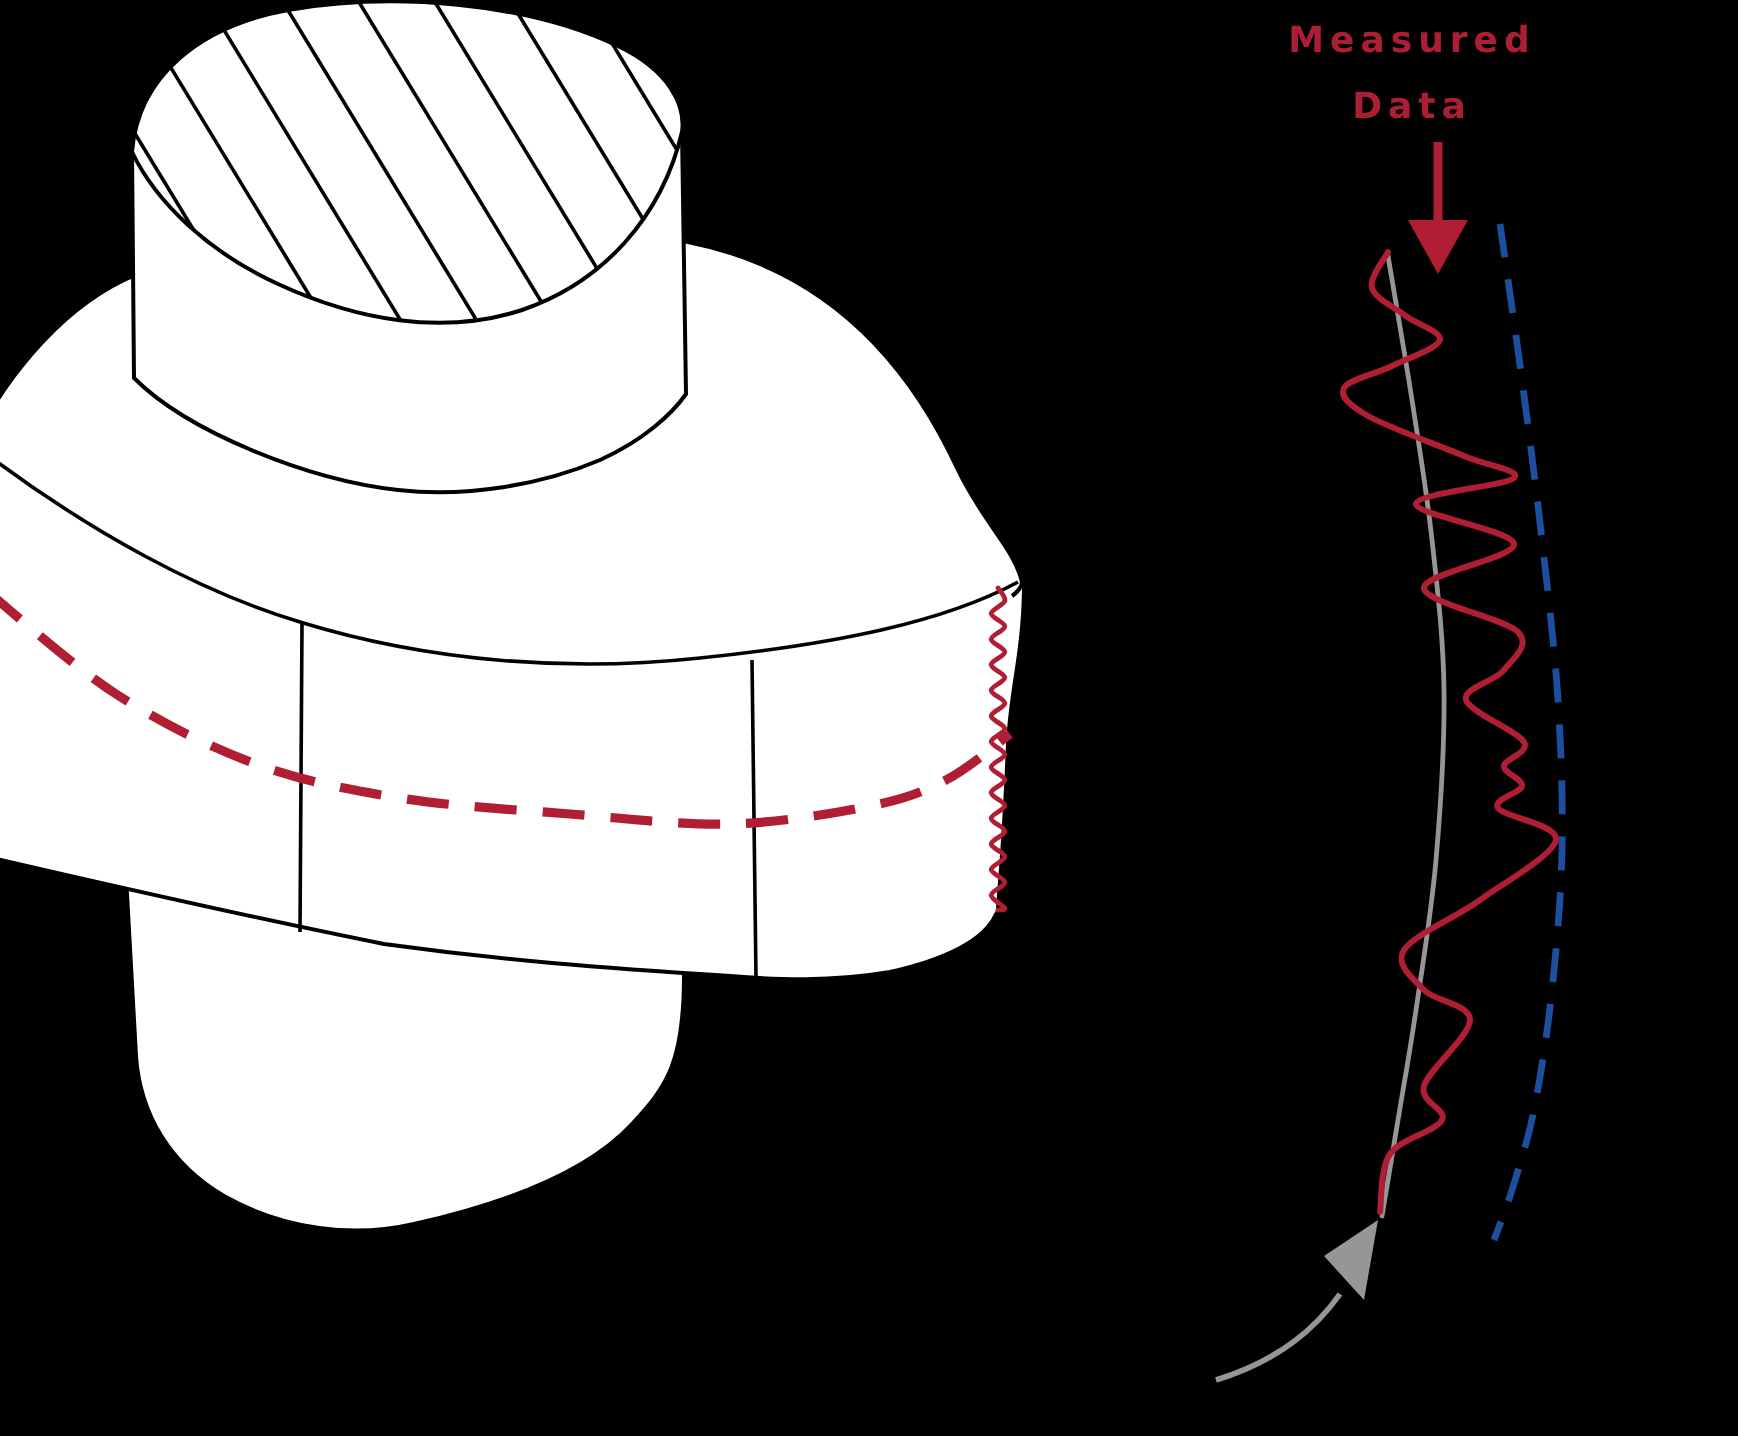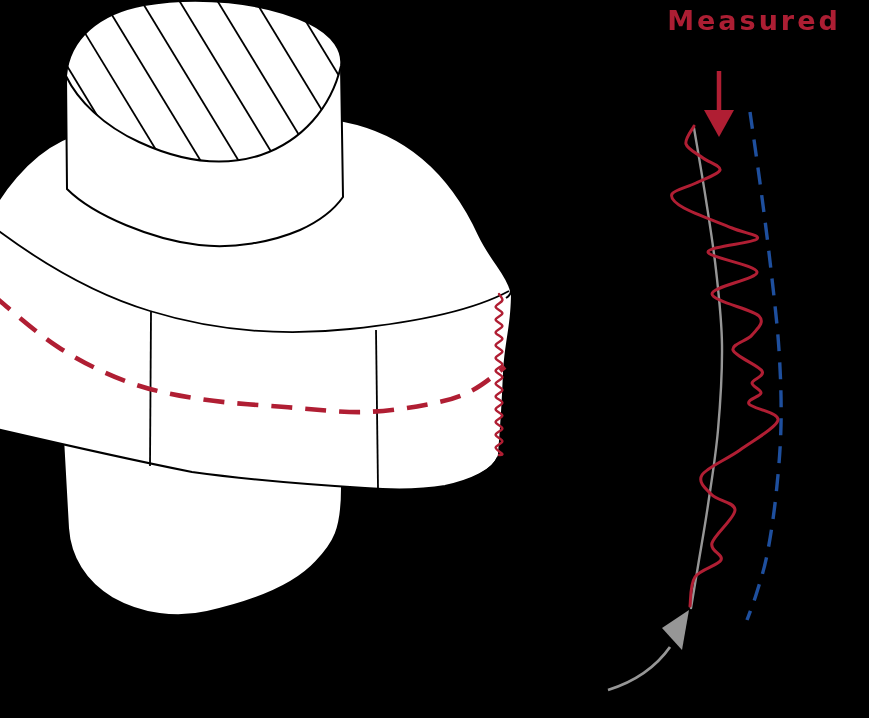--- a/index.html
+++ b/index.html
@@ -1,20 +1,20 @@
 <!DOCTYPE html>
 <html><head>
 <meta charset="utf-8">
 <style>
   html,body{margin:0;padding:0;background:#000;}
   .stage{position:relative;width:869px;height:718px;background:#000;overflow:hidden;}
   .stage svg{position:absolute;left:0;top:0;}
   .label{position:absolute;font-family:"DejaVu Sans","Liberation Sans",sans-serif;
          font-weight:bold;text-align:center;}
-  .label-measured{top:4px;left:648px;width:212px;font-size:27px;line-height:33px;letter-spacing:3px;}
+  .label-measured{top:4px;left:600px;width:212px;font-size:18px;line-height:33px;letter-spacing:3px;}
   .label-nominal{top:648px;left:452px;width:196px;font-size:24px;line-height:32px;letter-spacing:1px;}
   .part-line{fill:none;stroke:#000;}
 </style>
 </head>
 <body>
 
 <div class="stage">
 
   <svg width="869" height="718" viewBox="0 0 869 718">
 
@@ -71,16 +71,17 @@
 
       <g>
         <path d="M 608,690 C 640,680 658,664 670,647" fill="none" stroke-width="2.8" stroke="#969696"></path>
         <polygon points="689,610 662,628 682,650" fill="#969696"></polygon>
       </g>
     </g>
   </svg>
 
   <div class="label label-measured" style="color: rgb(172, 30, 51);">
     <div>Measured</div>
+    <div>Data</div>
   </div>
 
 
 </div>
 
 </body></html>

